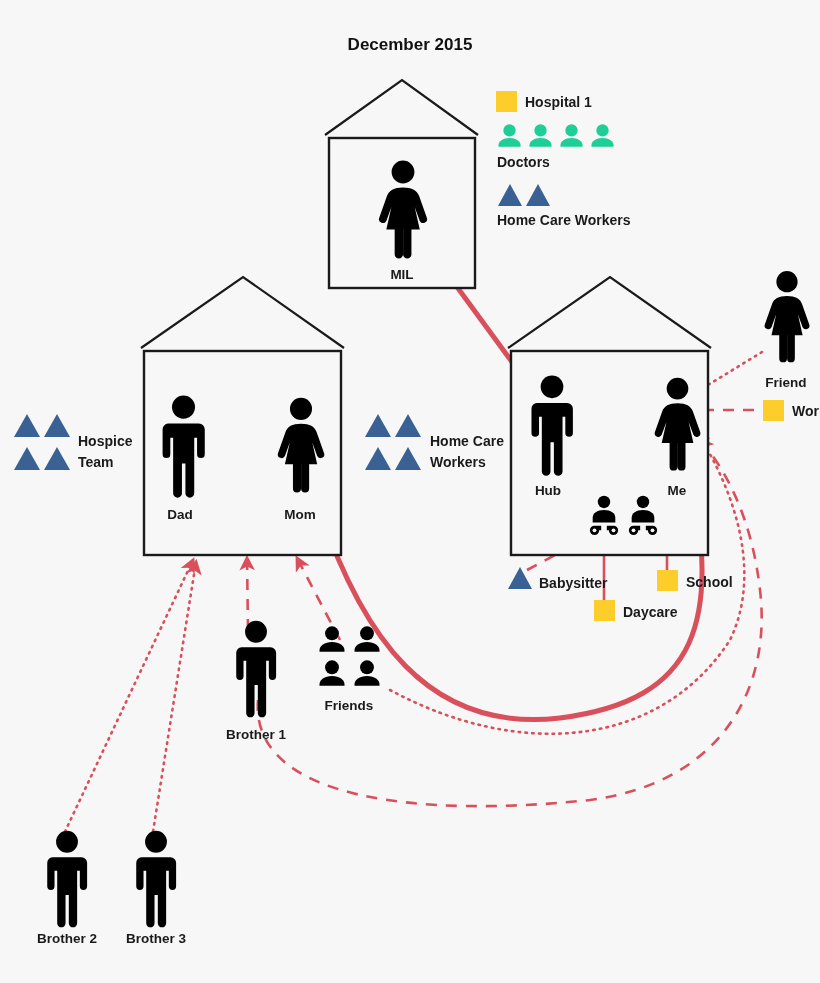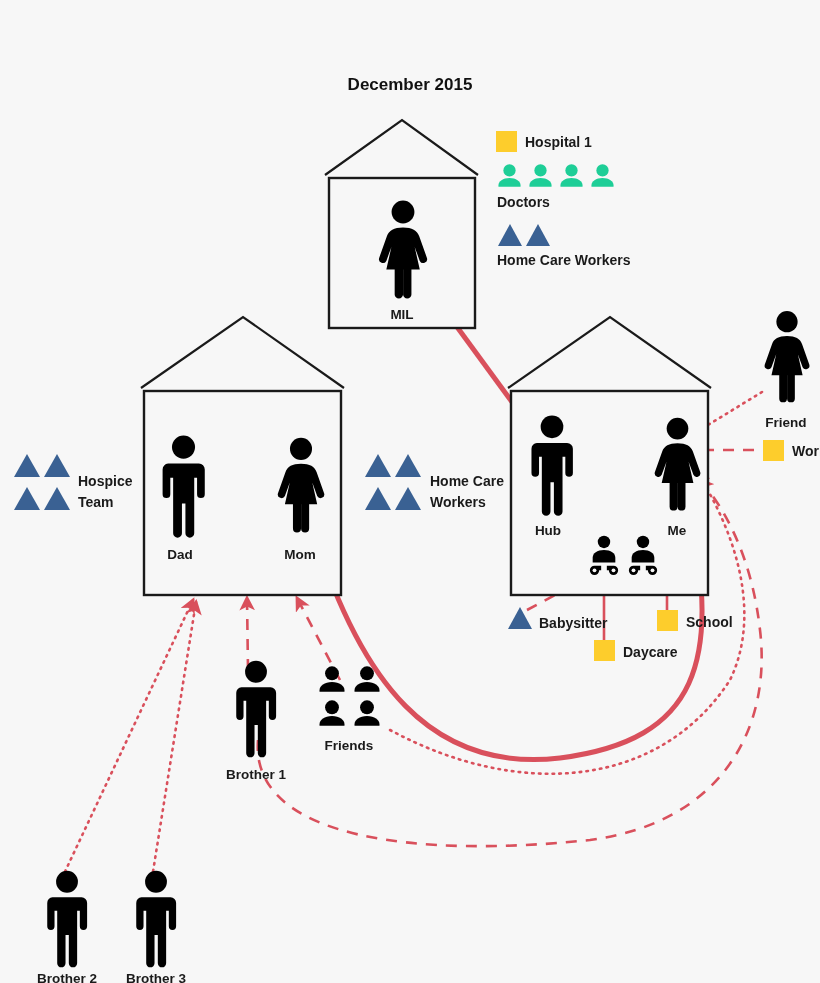--- a/index.html
+++ b/index.html
@@ -1,17 +1,17 @@
 <!DOCTYPE html>
 <html><head>
 <meta charset="utf-8">
 <style>
   html,body{margin:0;padding:0;background:#f7f7f7;}
   body{width:820px;height:983px;overflow:hidden;font-family:"Liberation Sans",sans-serif;}
-  #stage{position:relative;width:820px;height:826px;background:#7dd3fc;margin-top:40px;}
+  #stage{position:relative;width:820px;height:826px;background:#7dd3fc;}
   svg#scene{position:absolute;left:0;top:0;width:820px;height:983px;}
   .lbl{font-family:"Liberation Sans",sans-serif;font-weight:bold;fill:#1a1a1a;}
   .title{font-size:17px;font-weight:bold;fill:#111;}
   .nodelbl{font-size:13.5px;}
   .legendlbl{font-size:14px;}
   .house{fill:#f7f7f7;stroke:#1a1a1a;stroke-width:2.4;}
   .roof{fill:none;stroke:#1a1a1a;stroke-width:2.2;}
   .fig{fill:#000;}
   .arrowline{fill:none;stroke:#d9505c;}
   .thick{stroke-width:5;}

